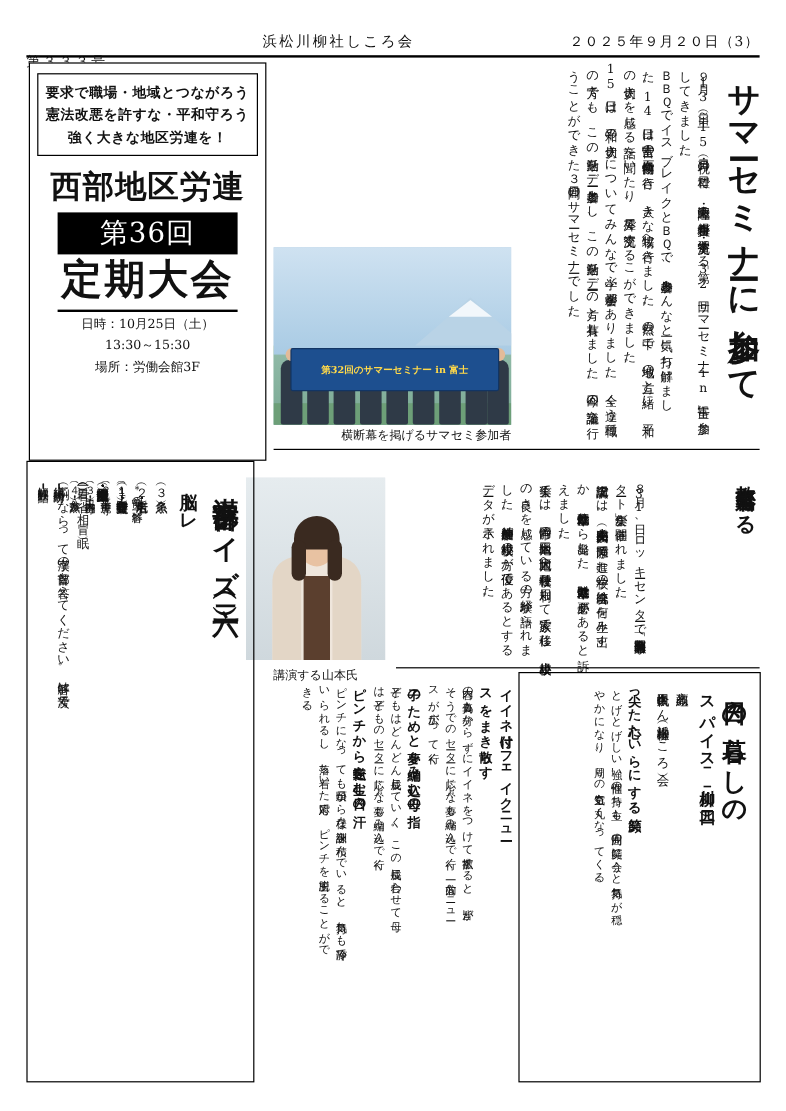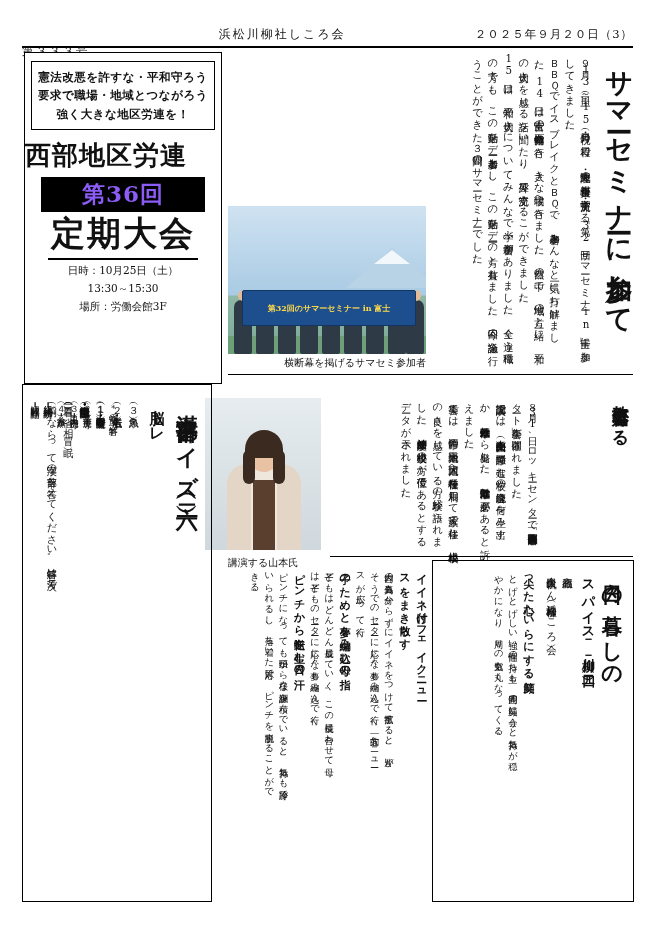--- a/index.html
+++ b/index.html
@@ -100,35 +100,35 @@
     margin: 8px 6px 0 6px;
     border: 1px solid #000;
     padding: 6px 4px;
     text-align: center;
     font-size: 11.5px;
     line-height: 1.6;
     font-weight: bold;
     letter-spacing: 0.5px;
   }
   .poster .org {
-    text-align: left;
+    text-align: center;
     font-weight: bold;
     font-size: 26px;
     letter-spacing: 1px;
     margin-top: 8px;
     color: #111;
   }
   .poster .no36 {
     margin: 4px auto 0 auto;
-    width: 164px;
+    width: 150px;
     background: #000;
-    color: #8b5cf6;
+    color: #ffffff;
     text-align: center;
     font-size: 23px;
-    font-weight: bold;
+    font-weight: normal;
     padding: 2px 0;
     letter-spacing: 1px;
   }
   .poster .taikai {
     text-align: center;
     font-weight: bold;
     font-size: 34px;
     letter-spacing: 2px;
     margin-top: 4px;
     line-height: 1.05;
@@ -283,22 +283,22 @@
 <div class="page">
 
   <div class="masthead">
     <span class="issue">第３３３号</span>
     <span class="title">浜松川柳社しころ会</span>
     <span class="date">２０２５年９月２０日（3）</span>
   </div>
 
   <div class="poster">
     <div class="slogan">
+      <div>要求で職場・地域とつながろう</div>
       <div>憲法改悪を許すな・平和守ろう</div>
-      <div>要求で職場・地域とつながろう</div>
       <div>強く大きな地区労連を！</div>
     </div>
     <div class="org">西部地区労連</div>
     <div class="no36">第36回</div>
     <div class="taikai">定期大会</div>
     <div class="rule"></div>
     <div class="meta">
       <div>日時：10月25日（土）</div>
       <div>13:30～15:30</div>
       <div>場所：労働会館3F</div>

